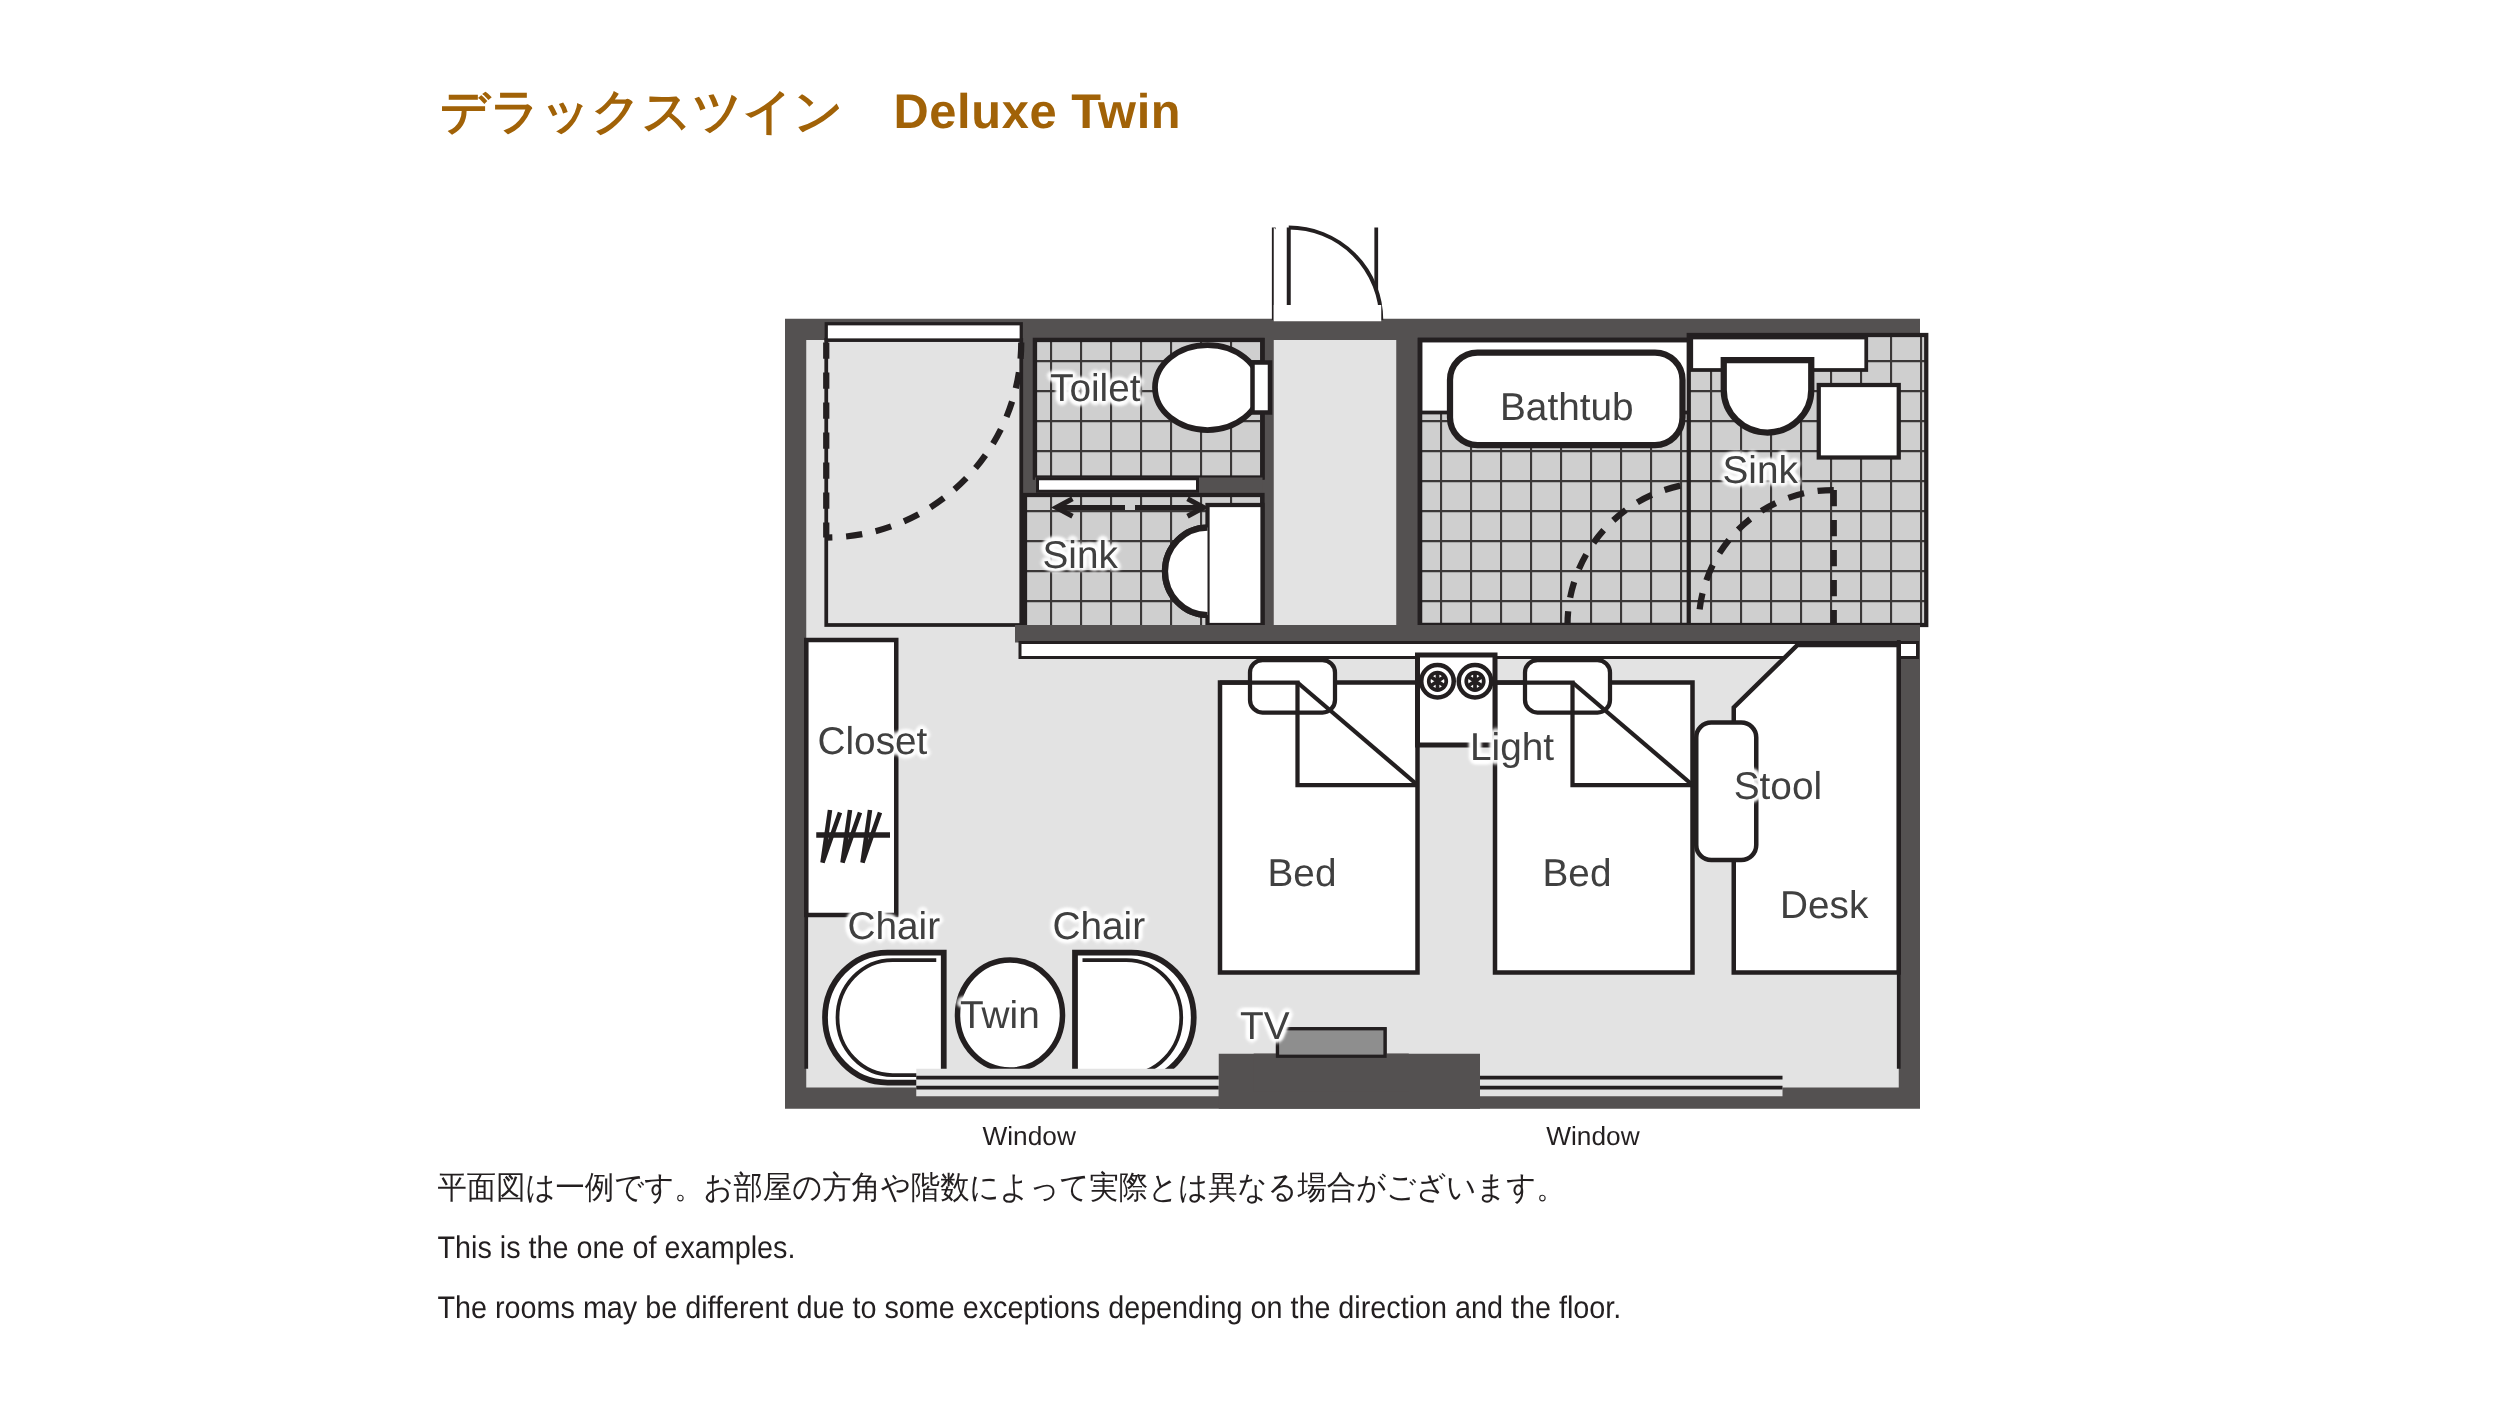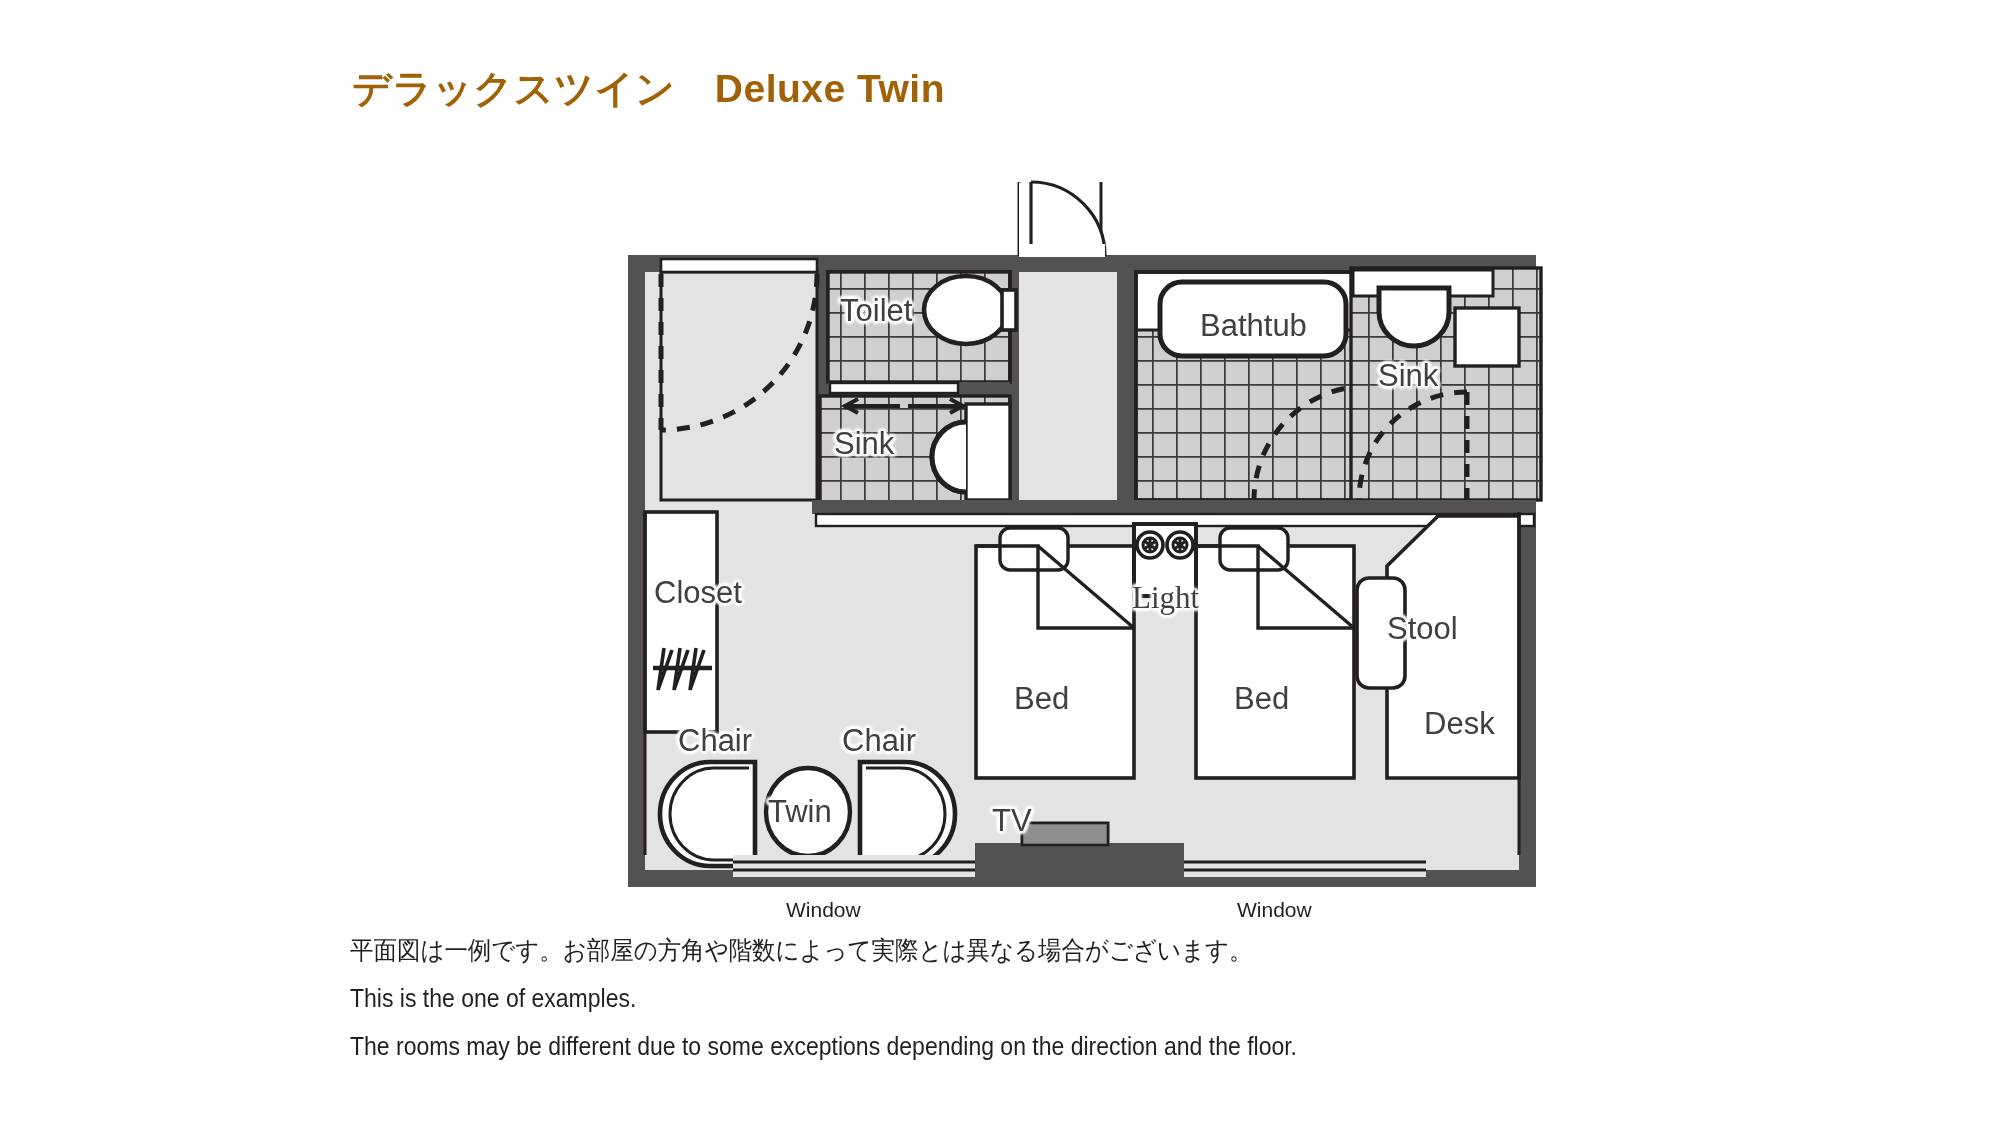--- a/index.html
+++ b/index.html
@@ -261,21 +261,21 @@
   <div class="lbl" style="left:840px;top:295px;">Toilet</div>
   <div class="lbl" style="left:834px;top:428px;">Sink</div>
   <div class="lbl" style="left:1176px;top:310px;margin-left:24px;">Bathtub</div>
   <div class="lbl" style="left:1378px;top:360px;">Sink</div>
   <div class="lbl" style="left:654px;top:577px;text-align:right;">Closet</div>
   <div class="lbl" style="left:678px;top:725px;">Chair</div>
   <div class="lbl" style="left:842px;top:725px;">Chair</div>
   <div class="lbl" style="left:768px;top:796px;">Twin</div>
   <div class="lbl" style="left:1014px;top:683px;">Bed</div>
   <div class="lbl" style="left:1234px;top:683px;">Bed</div>
-  <div class="lbl" style="left:1132px;top:582px;font-family:Liberation Serif, serif;">Light</div>
+  <div class="lbl" style="left:1176px;top:582px;">Light</div>
   <div class="lbl" style="left:1363px;top:613px;margin-left:24px;">Stool</div>
   <div class="lbl" style="left:1424px;top:708px;text-align:center;">Desk</div>
   <div class="lbl" style="left:992px;top:805px;">TV</div>
   <div class="win" style="left:786px;top:898px;">Window</div>
   <div class="win" style="left:1237px;top:898px;">Window</div>
 </div>
 
 <div id="notes">
   <div class="note jp">平面図は一例です。お部屋の方角や階数によって実際とは異なる場合がございます。</div>
   <div class="note">This is the one of examples.</div>

